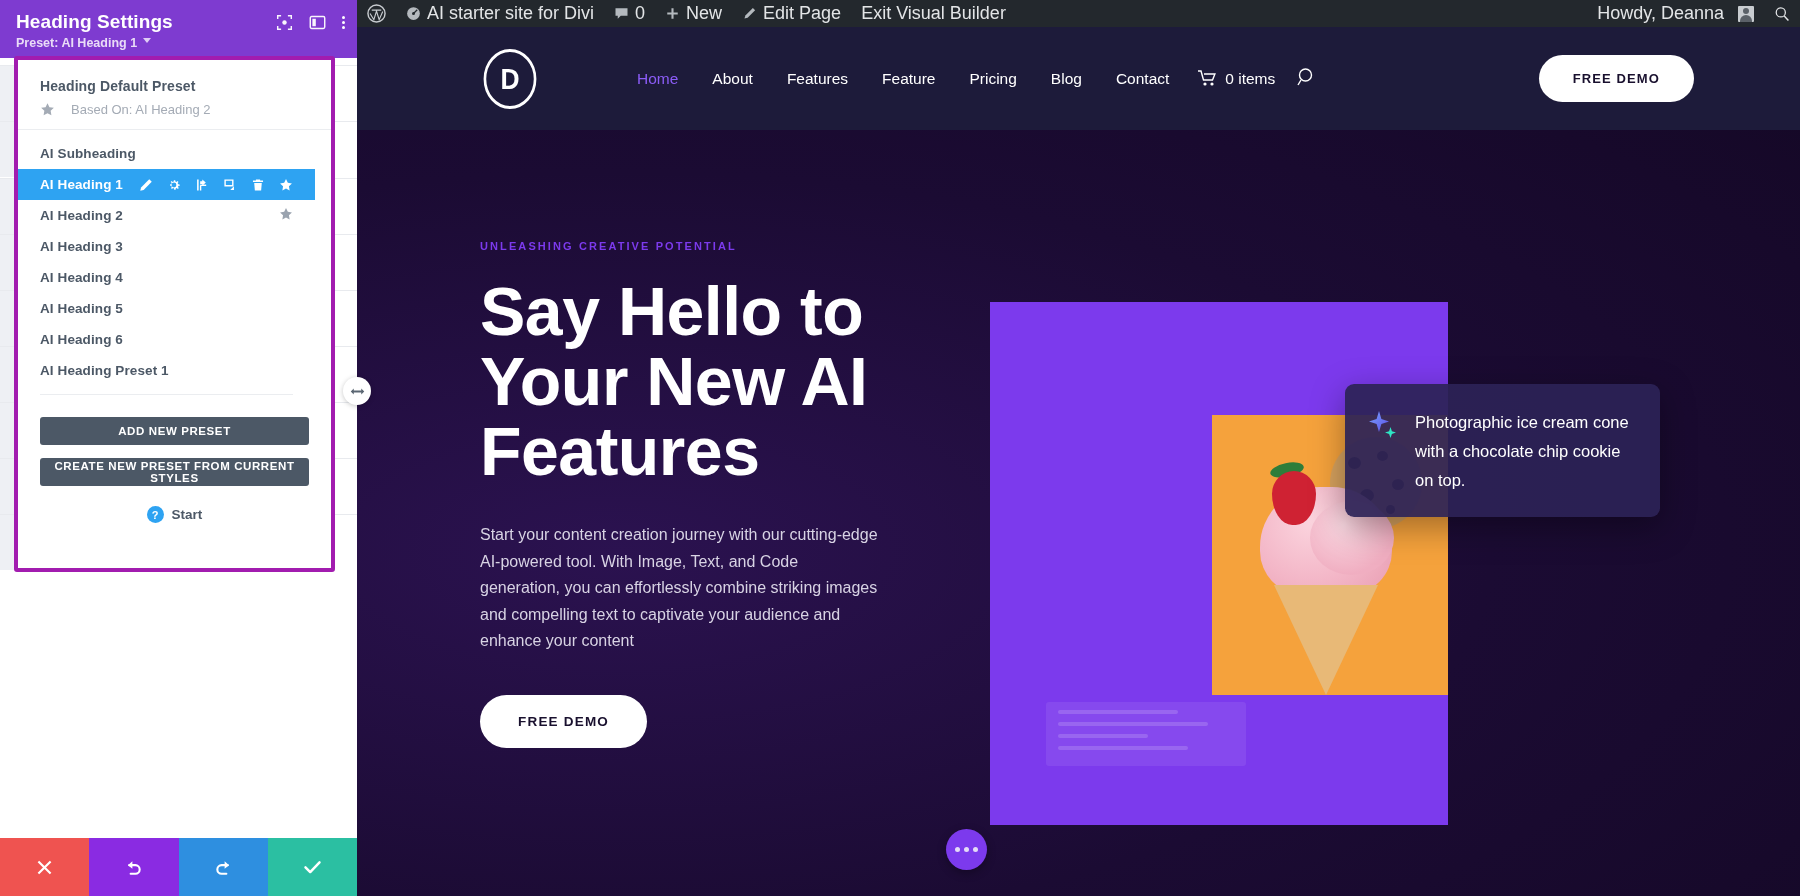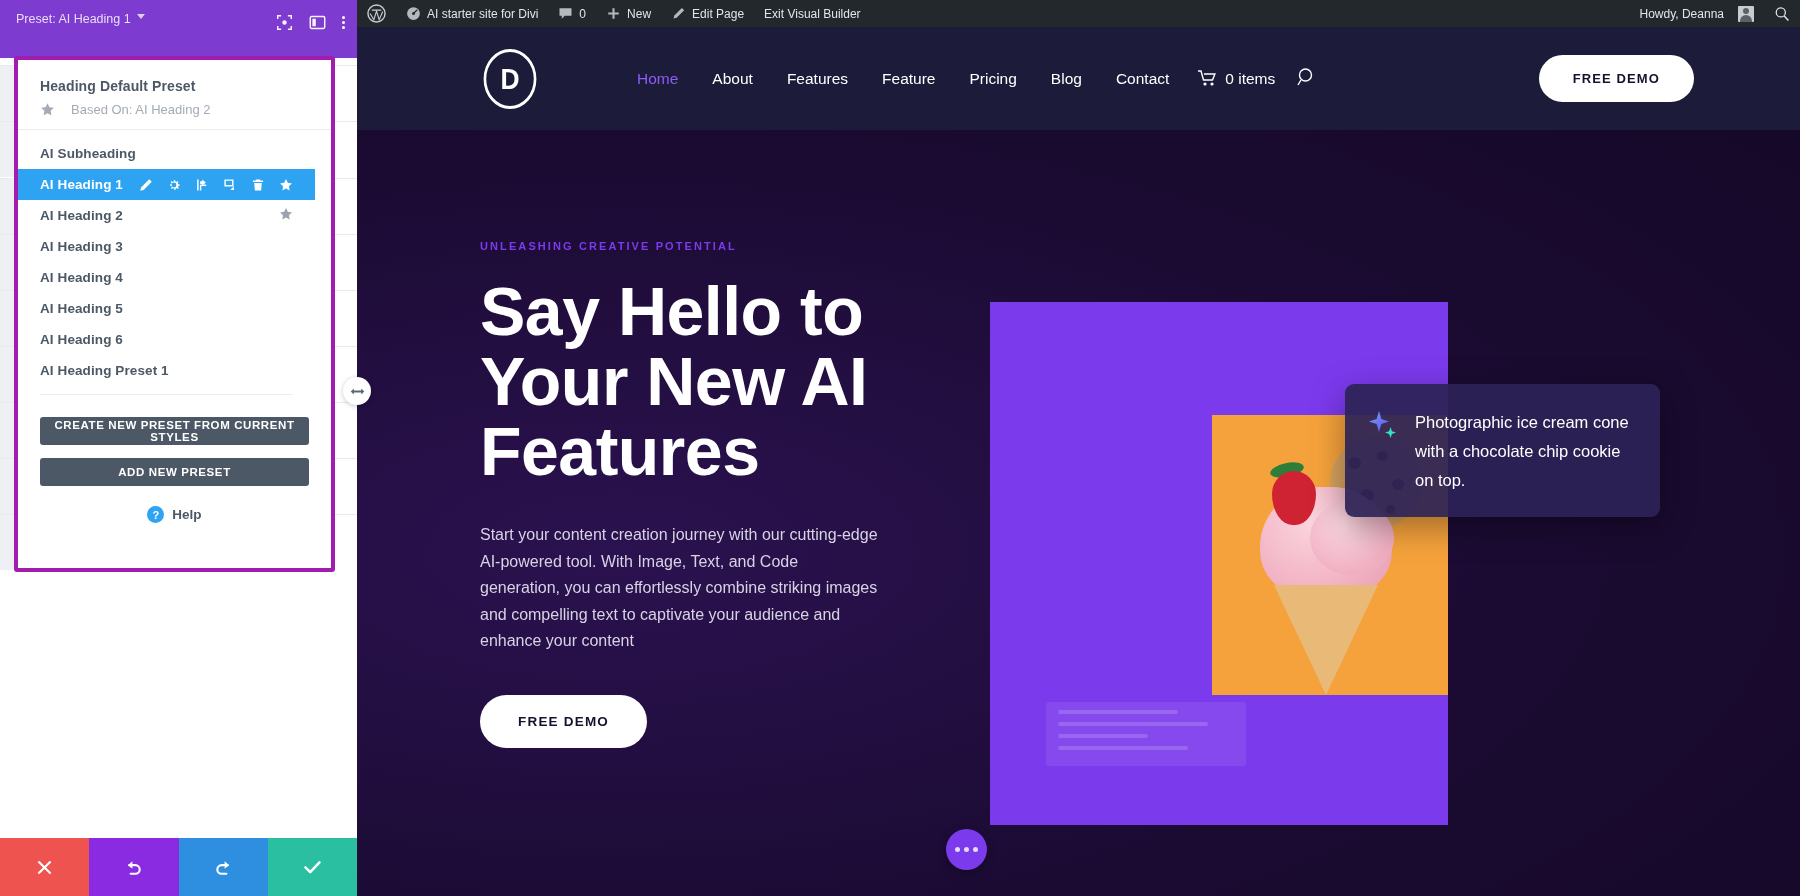--- a/index.html
+++ b/index.html
@@ -24,21 +24,21 @@
     padding: 10px 14px 10px 16px;
     color: #fff;
     position: relative;
     height: 58px;
   }
   .panel-title {
     font-size: 19px; font-weight: bold; letter-spacing: .1px;
     line-height: 24px;
   }
   .panel-preset-row {
-    font-size: 12.5px; font-weight: normal; color: #e9dcf7;
+    font-size: 12.5px; font-weight: bold; color: #e9dcf7;
     margin-top: 2px;
     display: flex; align-items: flex-start; gap: 4px;
   }
   .caret-down {
     width: 0; height: 0; border-left: 4px solid transparent;
     border-right: 4px solid transparent; border-top: 5px solid #e0cdf5;
     display: inline-block; margin-left: 2px; margin-top: 2px;
   }
   .panel-header-icons {
     position: absolute; right: 12px; top: 14px;
@@ -152,21 +152,21 @@
     display: flex; align-items: center; justify-content: center;
     z-index: 70; cursor: ew-resize;
   }
   .drag-handle svg { width: 15px; height: 15px; fill: #5a6672; }
 
   
   .wp-adminbar {
     position: absolute; left: 357px; top: 0; width: 1443px; height: 27px;
     background: #23282d; color: #e3e5e7;
     display: flex; align-items: center;
-    font-size: 12px;
+    font-size: 18px;
     z-index: 30;
   }
   .wp-item {
     display: flex; align-items: center; gap: 6px;
     padding: 0 10px; height: 27px; cursor: pointer; white-space: nowrap;
   }
   .wp-item svg { fill: #b4b9be; }
   .wp-right { margin-left: auto; display: flex; align-items: center; }
   .wp-avatar {
     width: 16px; height: 16px; background: #c8ccd0; border-radius: 1px;
@@ -461,20 +461,21 @@
           <circle cx="8.5" cy="8" r="5.7" fill="none" stroke="#e3e5e7" stroke-width="1.6"></circle>
           <line x1="12.8" y1="12.5" x2="18" y2="18" stroke="#e3e5e7" stroke-width="1.8"></line>
         </svg>
       </div>
     </div>
   </div>
 
   <div class="builder-panel">
 
     <div class="panel-header">
+      <div class="panel-title">Heading Settings</div>
       <div class="panel-preset-row">
         <span>Preset: AI Heading 1</span>
         <span class="caret-down"></span>
       </div>
       <div class="panel-header-icons">
         <svg class="hdr-ico" viewBox="0 0 20 20">
           <path d="M2 6 V2 h4 M14 2 h4 v4 M18 14 v4 h-4 M6 18 H2 v-4" fill="none" stroke="#fff" stroke-width="1.7"></path>
           <circle cx="10" cy="10" r="2.6" fill="#fff"></circle>
         </svg>
         <svg class="hdr-ico" viewBox="0 0 20 20">
@@ -577,25 +578,25 @@
             <span class="lbl">AI Heading 6</span>
           </div>
           <div class="pp-item">
             <span class="lbl">AI Heading Preset 1</span>
           </div>
 
           <div class="pp-sep"></div>
         </div>
 
         <div class="pp-buttons">
+          <button class="pp-btn">Add New Preset</button>
           <button class="pp-btn">Create New Preset From Current Styles</button>
-          <button class="pp-btn">Add New Preset</button>
           <div class="pp-help">
             <span class="help-circle">?</span>
-            <span>Help</span>
+            <span>Start</span>
           </div>
         </div>
 
       </div>
     </div>
 
     <div class="builder-actionbar">
       <div class="ba-btn ba-close">
         <svg viewBox="0 0 20 20">
           <path d="M4.4 2.8 L10 8.4 L15.6 2.8 L17.2 4.4 L11.6 10 L17.2 15.6 L15.6 17.2 L10 11.6 L4.4 17.2 L2.8 15.6 L8.4 10 L2.8 4.4 Z" fill="#fff" stroke="none"></path>

